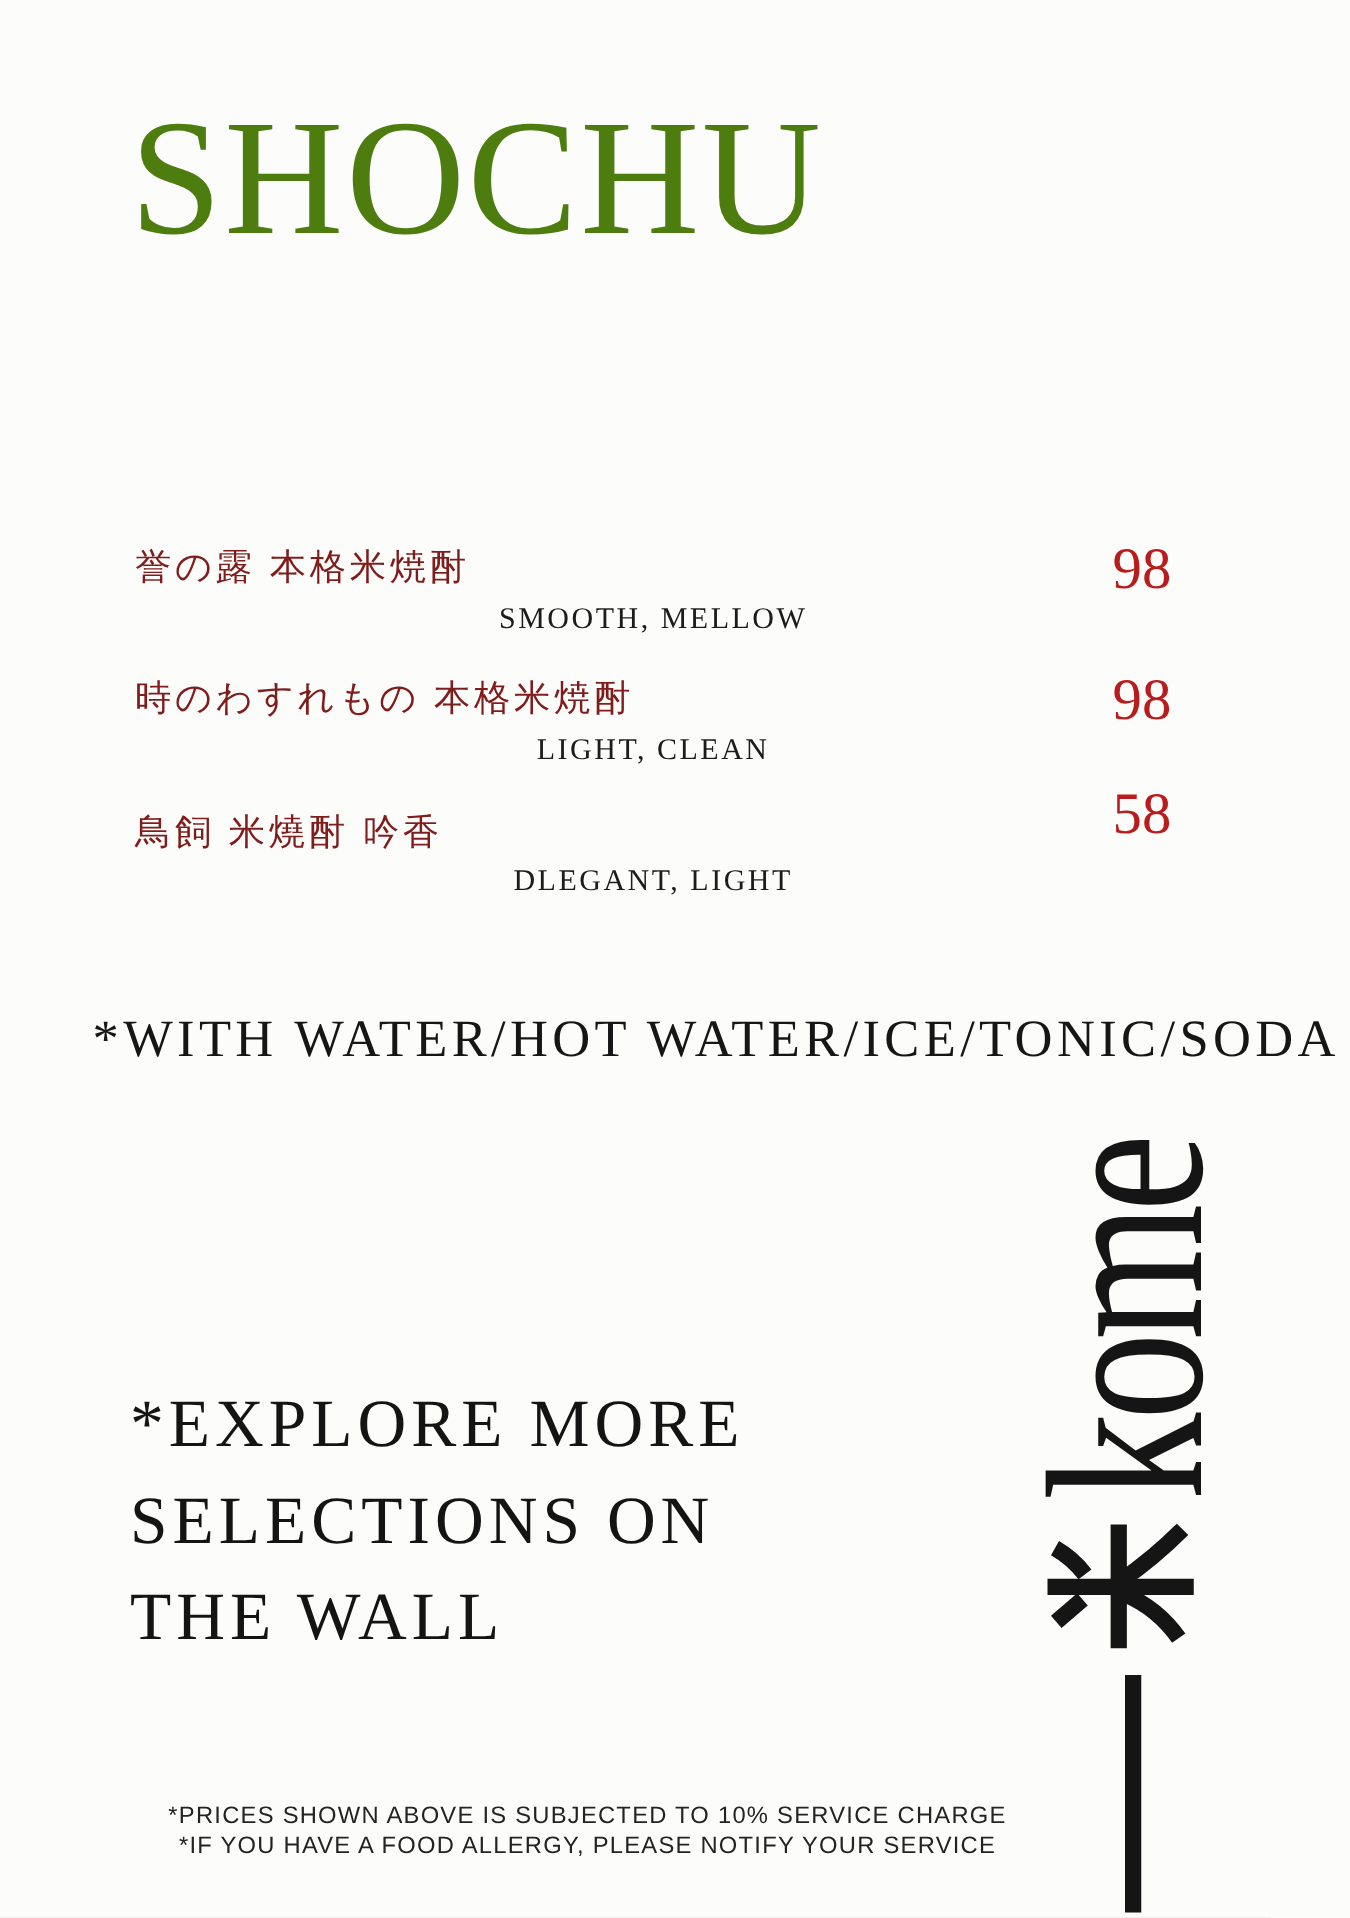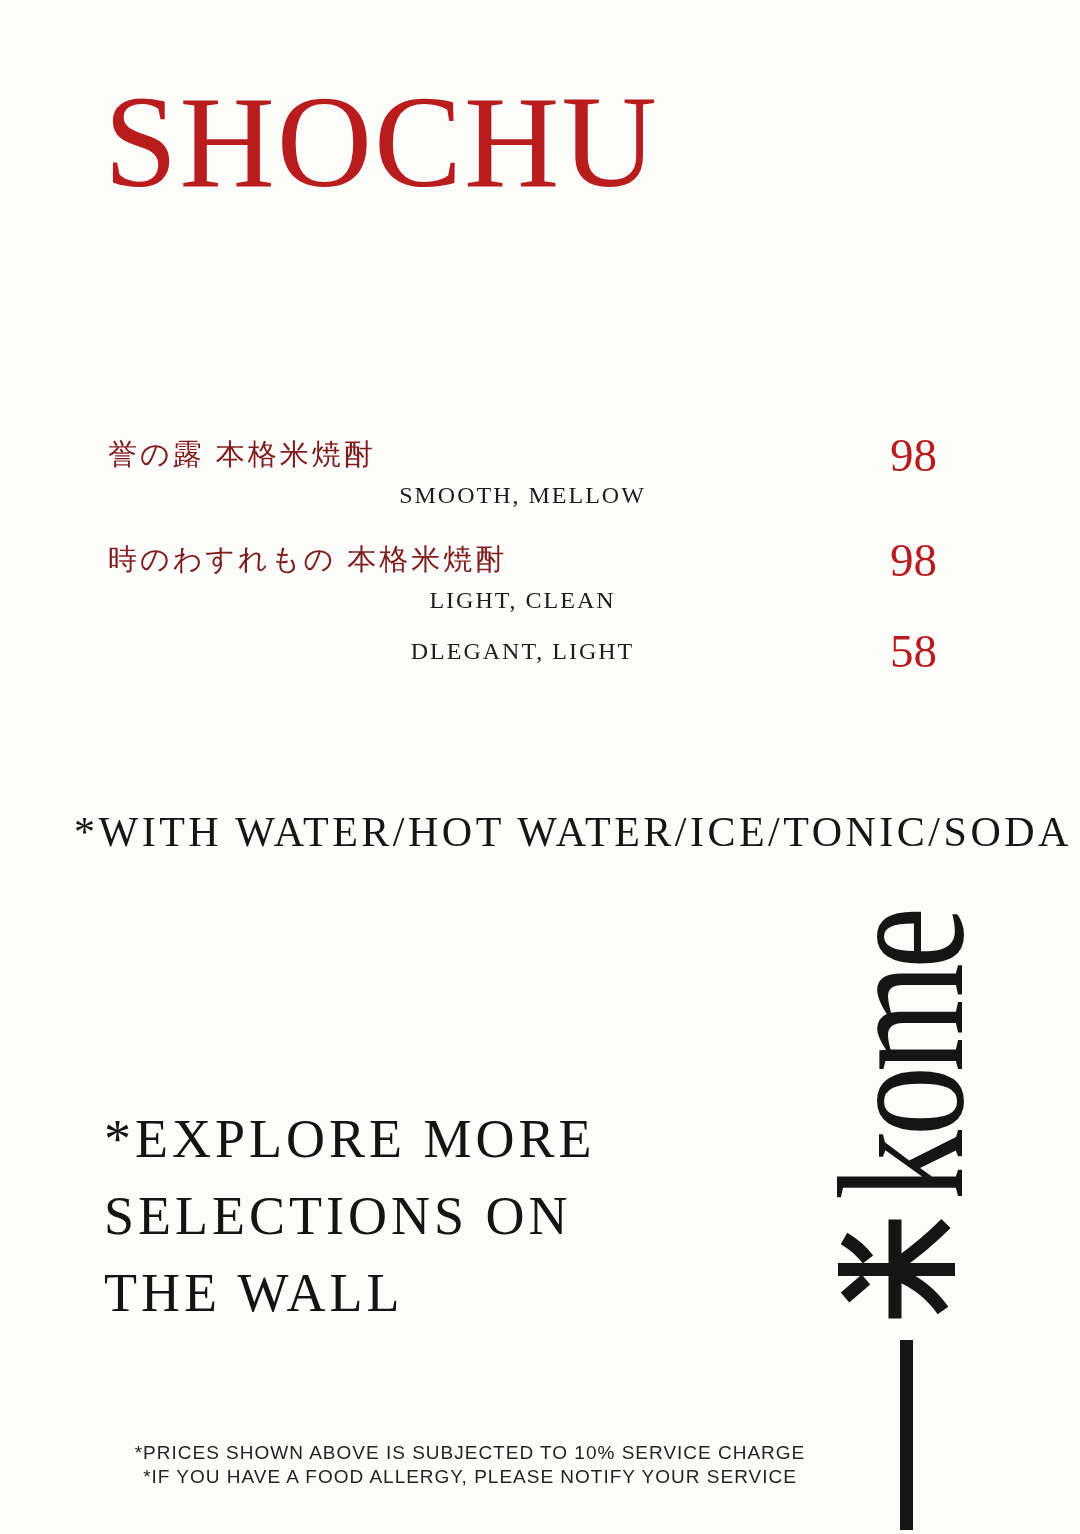--- a/index.html
+++ b/index.html
@@ -10,21 +10,21 @@
     background:#fcfcfa;
     overflow:hidden;
     color:#171717;
     font-family:"Liberation Serif", serif;
   }
   
   .title{
     position:absolute;left:104px;top:76px;
     font-family:"Liberation Serif", serif;
     font-size:132px;line-height:1;font-weight:400;
-    letter-spacing:2px;color:#b91c1c;margin:0;
+    letter-spacing:2px;color:#4d7c0f;margin:0;
     white-space:nowrap;
   }
   
   .item{position:absolute;left:108px;right:143px;}
   .item-1{top:436px}
   .item-2{top:541px}
   .item-3{top:630px}
   .item .jp{
     font-family:"Liberation Sans","DejaVu Sans",sans-serif;
     font-size:29px;letter-spacing:3px;line-height:36px;
@@ -108,20 +108,21 @@
       <div class="price">98</div>
     </div>
 
     <div class="item item-2">
       <div class="jp">時のわすれもの 本格米焼酎</div>
       <div class="desc">LIGHT, CLEAN</div>
       <div class="price">98</div>
     </div>
 
     <div class="item item-3">
+      <div class="jp">鳥飼 米燒酎 吟香</div>
       <div class="desc">DLEGANT, LIGHT</div>
       <div class="price">58</div>
     </div>
 
   </section>
 
   <div class="serving-note">*WITH WATER/HOT WATER/ICE/TONIC/SODA</div>
 
   <div class="promo">
     <div>*EXPLORE MORE</div>

